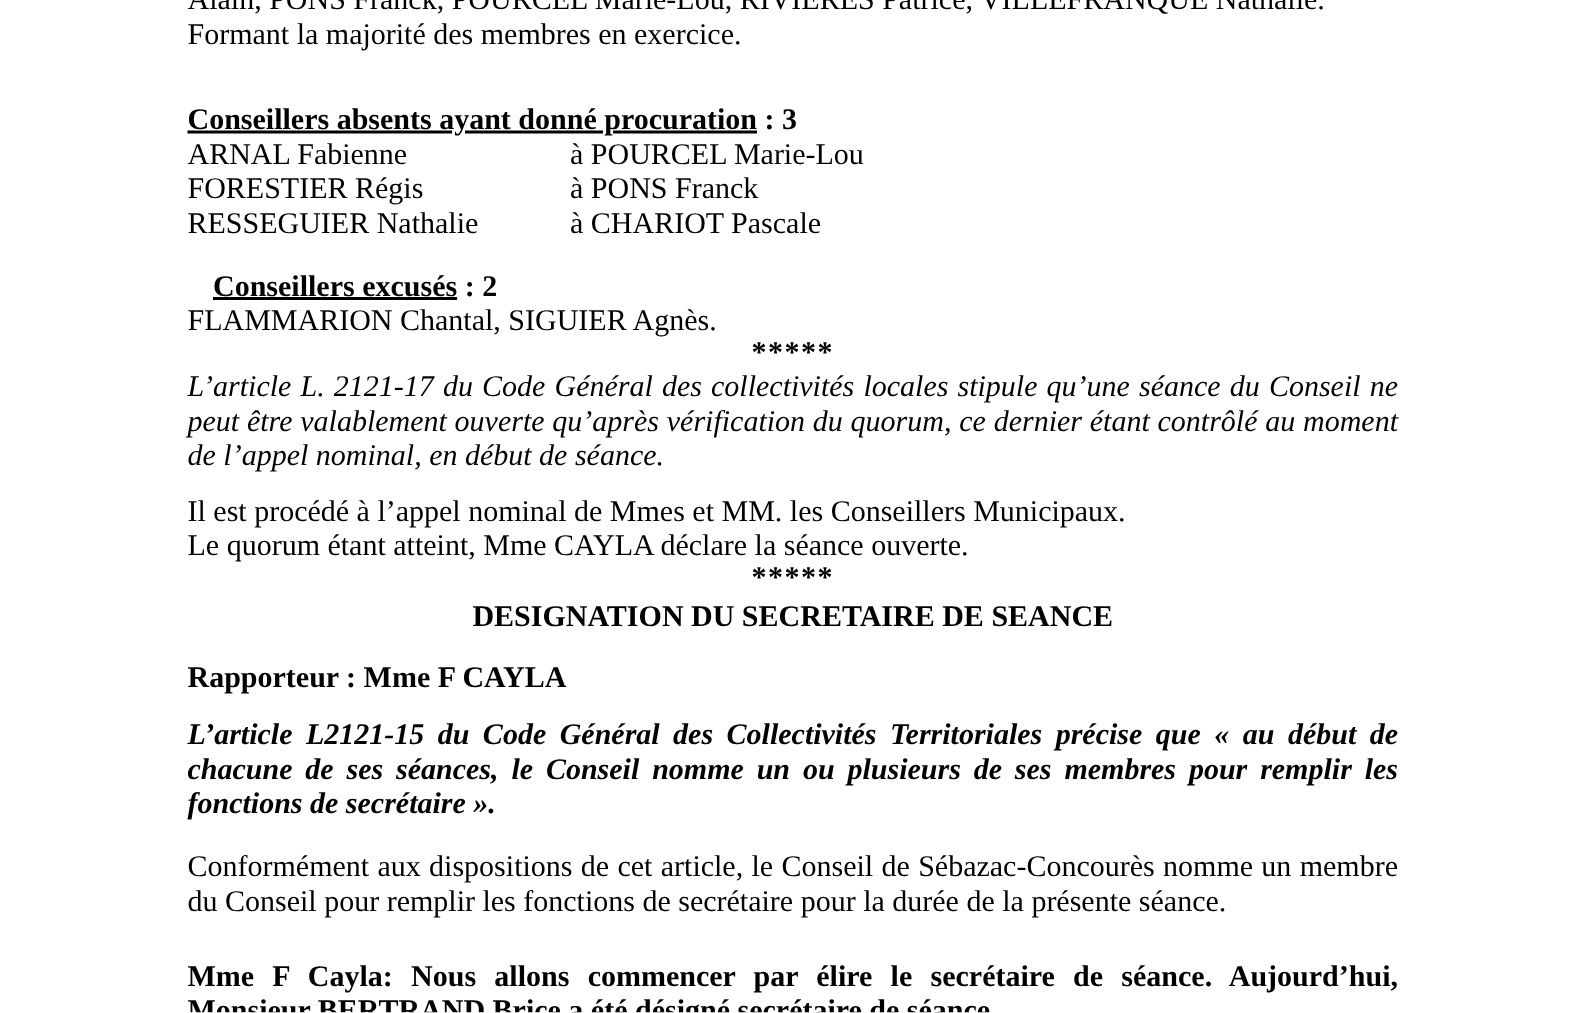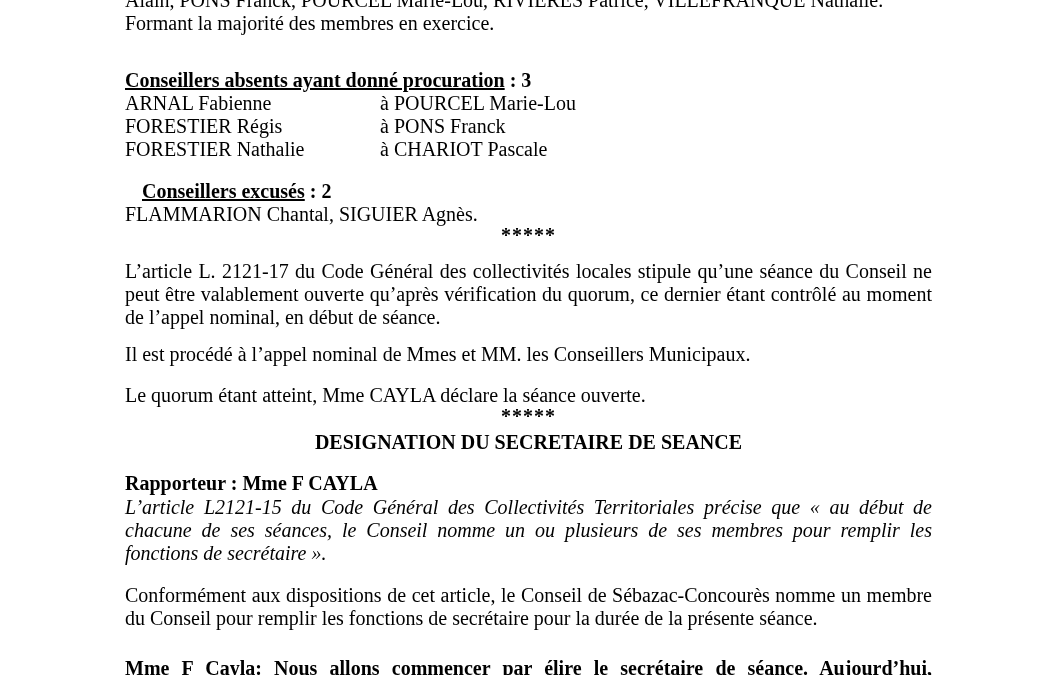--- a/index.html
+++ b/index.html
@@ -43,47 +43,48 @@
     margin-top: 19px;
     margin-left: 17px;
   }
   .separator {
     text-align: center;
     font-weight: bold;
     line-height: 18px;
     letter-spacing: 1px;
   }
   .legal {
+    font-style: italic;
     text-align: justify;
     text-align-last: left;
-    margin-top: 16px;
+    margin-top: 3px;
   }
   .roll-call {
     margin-top: 14px;
   }
   .quorum-line {
-    margin-top: 18px;
   }
   .sep2 {
     margin-top: 0px;
   }
   .section-title {
     text-align: center;
     font-weight: bold;
     margin-top: 6px;
   }
   .rapporteur {
     font-weight: bold;
     margin-top: 18px;
   }
   .legal2 {
     font-style: italic;
     text-align: justify;
     text-align-last: left;
-    margin-top: 1px;
+    margin-top: 15px;
+    font-weight: bold;
   }
   .para-justify {
     text-align: justify;
     text-align-last: left;
   }
   .conformity {
     margin-top: 19px;
   }
   .statement {
     margin-top: 27px;
@@ -106,21 +107,21 @@
 
     <div class="proc-row">
       <span class="proc-name">ARNAL Fabienne</span>
       <span>à POURCEL Marie-Lou</span>
     </div>
     <div class="proc-row">
       <span class="proc-name">FORESTIER Régis</span>
       <span>à PONS Franck</span>
     </div>
     <div class="proc-row">
-      <span class="proc-name">FORESTIER Nathalie</span>
+      <span class="proc-name">RESSEGUIER Nathalie</span>
       <span>à CHARIOT Pascale</span>
     </div>
 
     <div class="heading heading-excused">
       <span class="underlined">Conseillers excusés</span><span> : 2</span>
     </div>
 
     <div>FLAMMARION Chantal, SIGUIER Agnès.</div>
 
     <div class="separator">*****</div>

